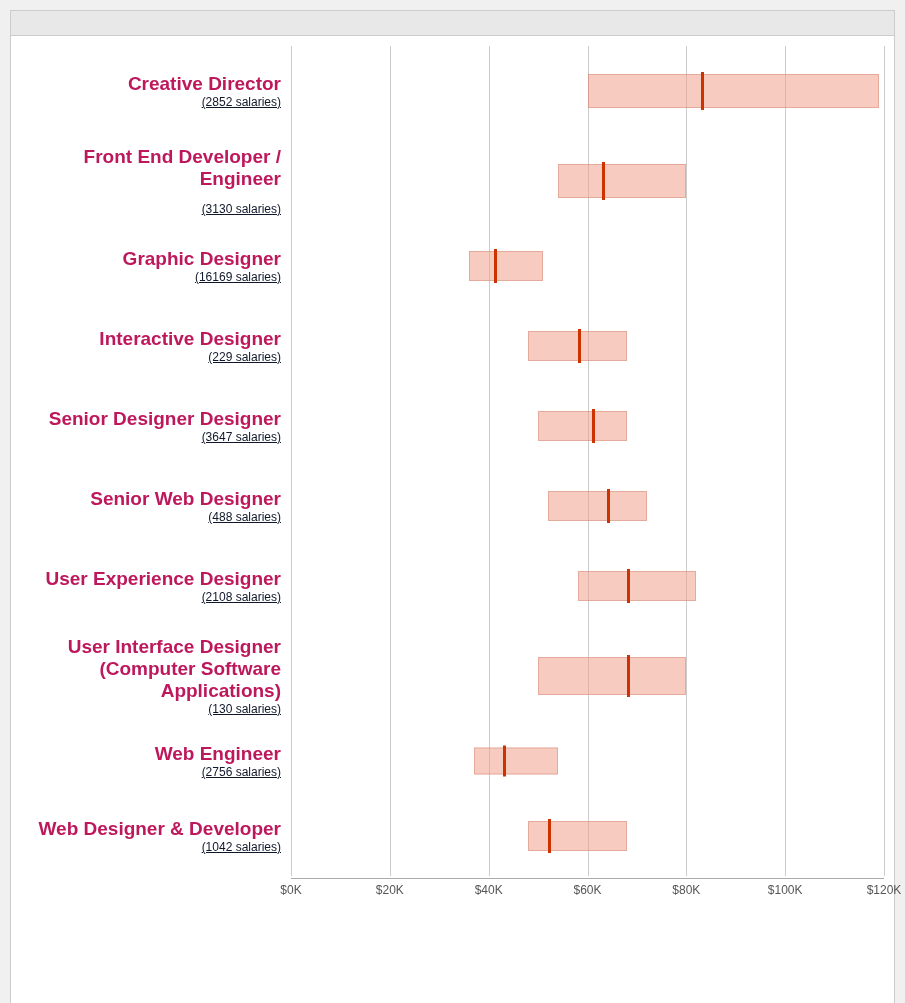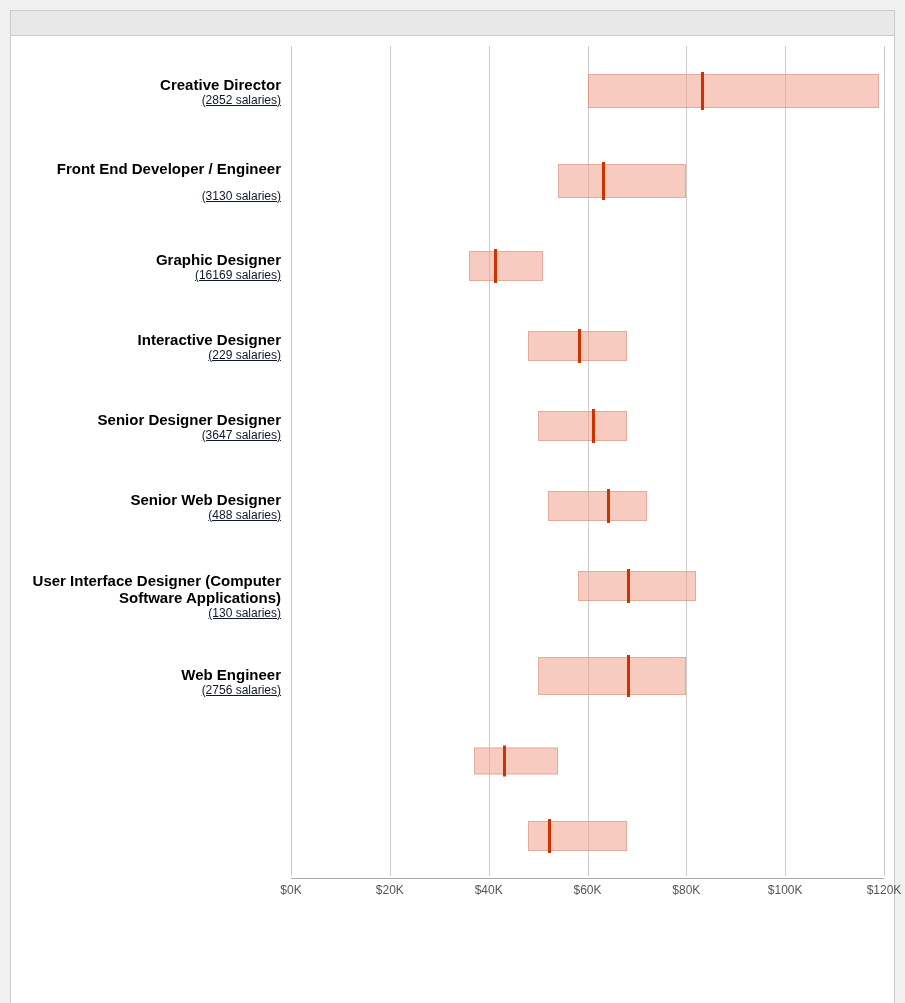--- a/index.html
+++ b/index.html
@@ -36,23 +36,23 @@
       flex-direction: column;
     }
     .y-label-cell {
       display: flex;
       flex-direction: column;
       align-items: flex-end;
       justify-content: center;
       padding-right: 10px;
     }
     .job-title {
-      color: #000000;
+      color: #be185d;
       font-weight: bold;
-      font-size: 15px;
+      font-size: 19px;
       text-align: right;
     }
     .salary-count {
       color: #0f172a;
       font-size: 12px;
       text-align: center;
       text-decoration: underline;
     }
     .plot-area {
       flex: 1;
@@ -112,27 +112,35 @@
           <span class="salary-count">(229 salaries)</span>
         </div>
         <div class="y-label-cell" style="height: 80px;">
           <a class="job-title" href="#" style="text-decoration: none;">Senior Designer Designer</a>
           <span class="salary-count">(3647 salaries)</span>
         </div>
         <div class="y-label-cell" style="height: 80px;">
           <a class="job-title" href="#" style="text-decoration: none;">Senior Web Designer</a>
           <span class="salary-count">(488 salaries)</span>
         </div>
+        <div class="y-label-cell" style="height: 80px;">
+          <a class="job-title" href="#" style="text-decoration: none;">User Experience Designer</a>
+          <span class="salary-count">(2108 salaries)</span>
+        </div>
         <div class="y-label-cell" style="height: 100px;">
           <a class="job-title" href="#" style="text-decoration: none;">User Interface Designer (Computer Software Applications)</a>
           <span class="salary-count">(130 salaries)</span>
         </div>
         <div class="y-label-cell" style="height: 70px;">
           <a class="job-title" href="#" style="text-decoration: none;">Web Engineer</a>
           <span class="salary-count">(2756 salaries)</span>
+        </div>
+        <div class="y-label-cell" style="height: 80px;">
+          <a class="job-title" href="#" style="text-decoration: none;">Web Designer &amp; Developer</a>
+          <span class="salary-count">(1042 salaries)</span>
         </div>
       </div>
     <div class="plot-area" id="plotArea">
 
       <div id="barsContainer" style="position:relative; width:100%;">
           <div class="bar-row" style="height: 90px; position: relative; width: 100%;">
             <div style="position: absolute; left: 0%; top: 0px; bottom: 0px; width: 1px; background: rgb(204, 204, 204); pointer-events: none;"></div>
             <div style="position: absolute; left: 16.6667%; top: 0px; bottom: 0px; width: 1px; background: rgb(204, 204, 204); pointer-events: none;"></div>
             <div style="position: absolute; left: 33.3333%; top: 0px; bottom: 0px; width: 1px; background: rgb(204, 204, 204); pointer-events: none;"></div>
             <div style="position: absolute; left: 50%; top: 0px; bottom: 0px; width: 1px; background: rgb(204, 204, 204); pointer-events: none;"></div>

